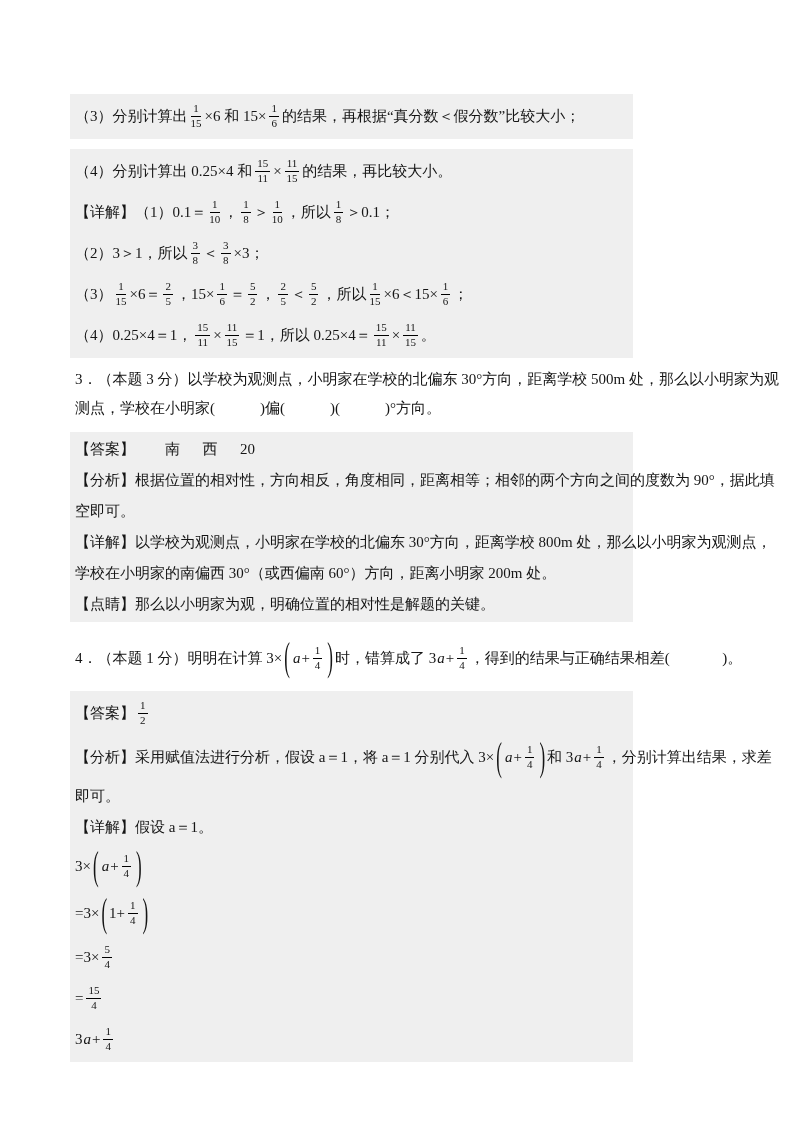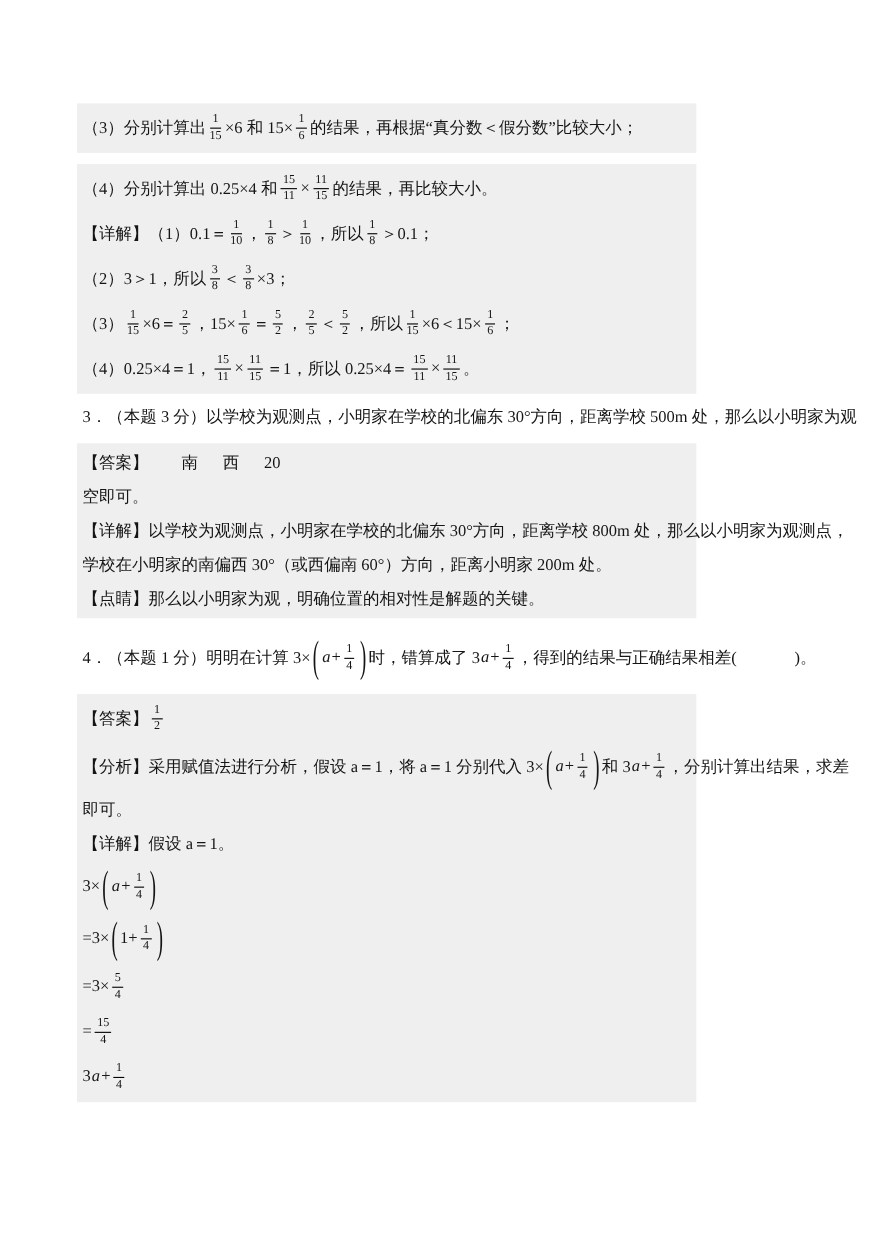--- a/index.html
+++ b/index.html
@@ -46,23 +46,25 @@
     </div>
     <div class="section gray answer" data-name="q2-part4-and-explanation">
       <div class="line tall" data-name="text-line"><span data-name="text-run">（4）分别计算出 0.25×4 和</span><span class="frac" data-name="fraction"><span class="num" data-name="fraction-numerator">15</span><span class="den" data-name="fraction-denominator">11</span></span><span data-name="text-run">×</span><span class="frac" data-name="fraction"><span class="num" data-name="fraction-numerator">11</span><span class="den" data-name="fraction-denominator">15</span></span><span data-name="text-run">的结果，再比较大小。</span></div>
       <div class="line tall" data-name="text-line"><span data-name="text-run">【详解】（1）0.1＝</span><span class="frac" data-name="fraction"><span class="num" data-name="fraction-numerator">1</span><span class="den" data-name="fraction-denominator">10</span></span><span data-name="text-run">，</span><span class="frac" data-name="fraction"><span class="num" data-name="fraction-numerator">1</span><span class="den" data-name="fraction-denominator">8</span></span><span data-name="text-run">＞</span><span class="frac" data-name="fraction"><span class="num" data-name="fraction-numerator">1</span><span class="den" data-name="fraction-denominator">10</span></span><span data-name="text-run">，所以</span><span class="frac" data-name="fraction"><span class="num" data-name="fraction-numerator">1</span><span class="den" data-name="fraction-denominator">8</span></span><span data-name="text-run">＞0.1；</span></div>
       <div class="line tall" data-name="text-line"><span data-name="text-run">（2）3＞1，所以</span><span class="frac" data-name="fraction"><span class="num" data-name="fraction-numerator">3</span><span class="den" data-name="fraction-denominator">8</span></span><span data-name="text-run">＜</span><span class="frac" data-name="fraction"><span class="num" data-name="fraction-numerator">3</span><span class="den" data-name="fraction-denominator">8</span></span><span data-name="text-run">×3；</span></div>
       <div class="line tall" data-name="text-line"><span data-name="text-run">（3）</span><span class="frac" data-name="fraction"><span class="num" data-name="fraction-numerator">1</span><span class="den" data-name="fraction-denominator">15</span></span><span data-name="text-run">×6＝</span><span class="frac" data-name="fraction"><span class="num" data-name="fraction-numerator">2</span><span class="den" data-name="fraction-denominator">5</span></span><span data-name="text-run">，15×</span><span class="frac" data-name="fraction"><span class="num" data-name="fraction-numerator">1</span><span class="den" data-name="fraction-denominator">6</span></span><span data-name="text-run">＝</span><span class="frac" data-name="fraction"><span class="num" data-name="fraction-numerator">5</span><span class="den" data-name="fraction-denominator">2</span></span><span data-name="text-run">，</span><span class="frac" data-name="fraction"><span class="num" data-name="fraction-numerator">2</span><span class="den" data-name="fraction-denominator">5</span></span><span data-name="text-run">＜</span><span class="frac" data-name="fraction"><span class="num" data-name="fraction-numerator">5</span><span class="den" data-name="fraction-denominator">2</span></span><span data-name="text-run">，所以</span><span class="frac" data-name="fraction"><span class="num" data-name="fraction-numerator">1</span><span class="den" data-name="fraction-denominator">15</span></span><span data-name="text-run">×6＜15×</span><span class="frac" data-name="fraction"><span class="num" data-name="fraction-numerator">1</span><span class="den" data-name="fraction-denominator">6</span></span><span data-name="text-run">；</span></div>
       <div class="line tall" data-name="text-line"><span data-name="text-run">（4）0.25×4＝1，</span><span class="frac" data-name="fraction"><span class="num" data-name="fraction-numerator">15</span><span class="den" data-name="fraction-denominator">11</span></span><span data-name="text-run">×</span><span class="frac" data-name="fraction"><span class="num" data-name="fraction-numerator">11</span><span class="den" data-name="fraction-denominator">15</span></span><span data-name="text-run">＝1，所以 0.25×4＝</span><span class="frac" data-name="fraction"><span class="num" data-name="fraction-numerator">15</span><span class="den" data-name="fraction-denominator">11</span></span><span data-name="text-run">×</span><span class="frac" data-name="fraction"><span class="num" data-name="fraction-numerator">11</span><span class="den" data-name="fraction-denominator">15</span></span><span data-name="text-run">。</span></div>
     </div>
     <div class="section statement" data-name="question-3">
       <div class="line" data-name="text-line"><span data-name="text-run">3．（本题 3 分）以学校为观测点，小明家在学校的北偏东 30°方向，距离学校 500m 处，那么以小明家为观</span></div>
+      <div class="line" data-name="text-line"><span data-name="text-run">测点，学校在小明家(            )偏(            )(            )°方向。</span></div>
     </div>
     <div class="section gray answer" data-name="question-3-answer-block">
       <div class="line" data-name="text-line"><span data-name="text-run">【答案】        南      西      20</span></div>
+      <div class="line" data-name="text-line"><span data-name="text-run">【分析】根据位置的相对性，方向相反，角度相同，距离相等；相邻的两个方向之间的度数为 90°，据此填</span></div>
       <div class="line" data-name="text-line"><span data-name="text-run">空即可。</span></div>
       <div class="line" data-name="text-line"><span data-name="text-run">【详解】以学校为观测点，小明家在学校的北偏东 30°方向，距离学校 800m 处，那么以小明家为观测点，</span></div>
       <div class="line" data-name="text-line"><span data-name="text-run">学校在小明家的南偏西 30°（或西偏南 60°）方向，距离小明家 200m 处。</span></div>
       <div class="line" data-name="text-line"><span data-name="text-run">【点睛】那么以小明家为观，明确位置的相对性是解题的关键。</span></div>
     </div>
     <div class="section statement" data-name="question-4">
       <div class="line xtall" data-name="text-line"><span data-name="text-run">4．（本题 1 分）明明在计算 3×</span><span class="bigp" data-name="big-paren">(</span><i class="var" data-name="math-variable">a</i><span data-name="text-run">+</span><span class="frac" data-name="fraction"><span class="num" data-name="fraction-numerator">1</span><span class="den" data-name="fraction-denominator">4</span></span><span class="bigp" data-name="big-paren">)</span><span data-name="text-run">时，错算成了 3</span><i class="var" data-name="math-variable">a</i><span data-name="text-run">+</span><span class="frac" data-name="fraction"><span class="num" data-name="fraction-numerator">1</span><span class="den" data-name="fraction-denominator">4</span></span><span data-name="text-run">，得到的结果与正确结果相差(              )。</span></div>
     </div>
     <div class="section gray answer" data-name="question-4-answer-block">
       <div class="line tall" data-name="text-line"><span data-name="text-run">【答案】</span><span class="frac" data-name="fraction"><span class="num" data-name="fraction-numerator">1</span><span class="den" data-name="fraction-denominator">2</span></span></div>

